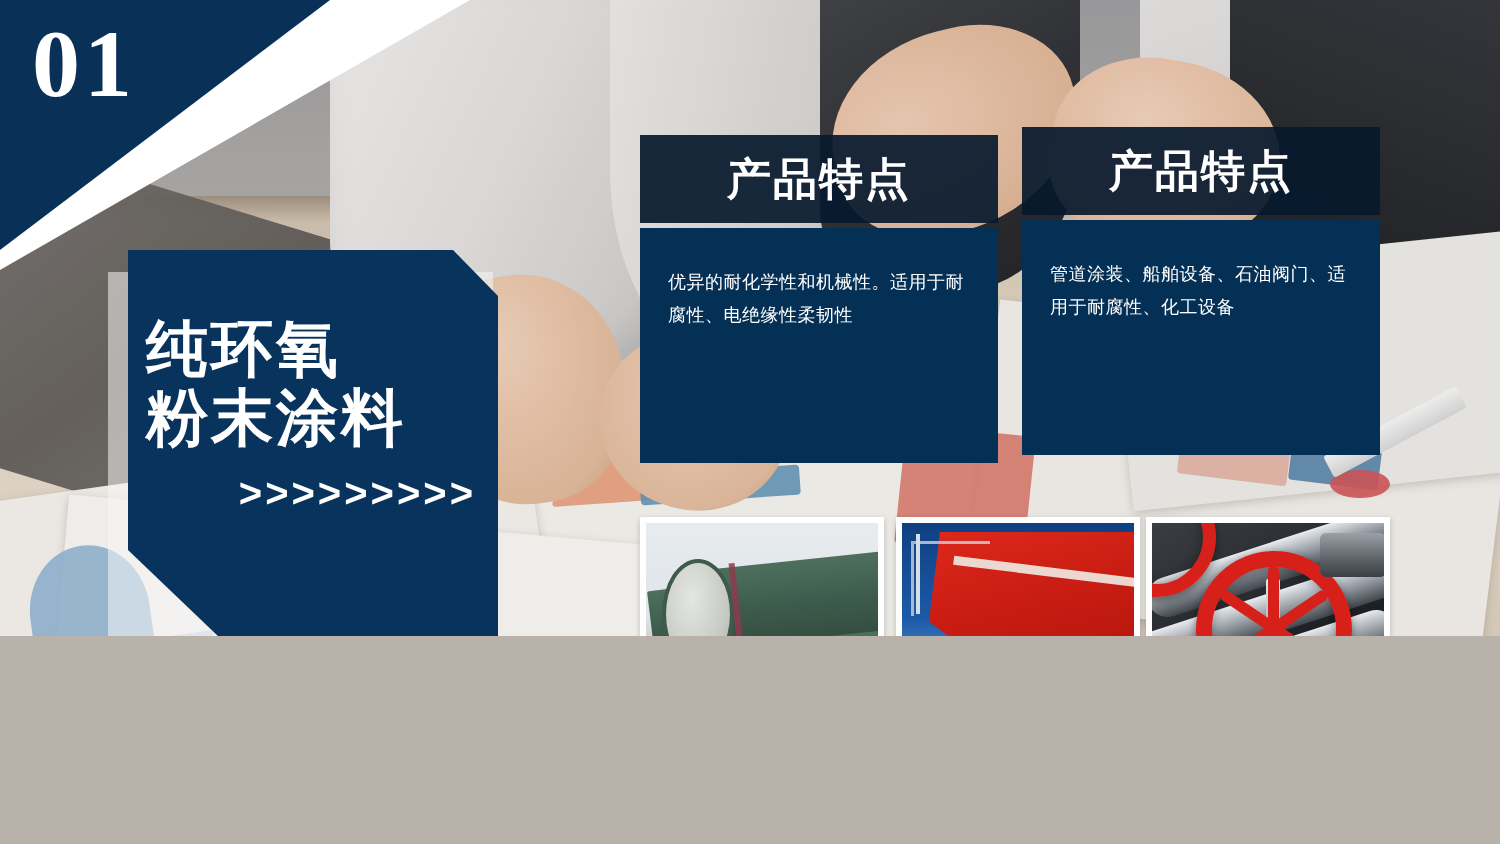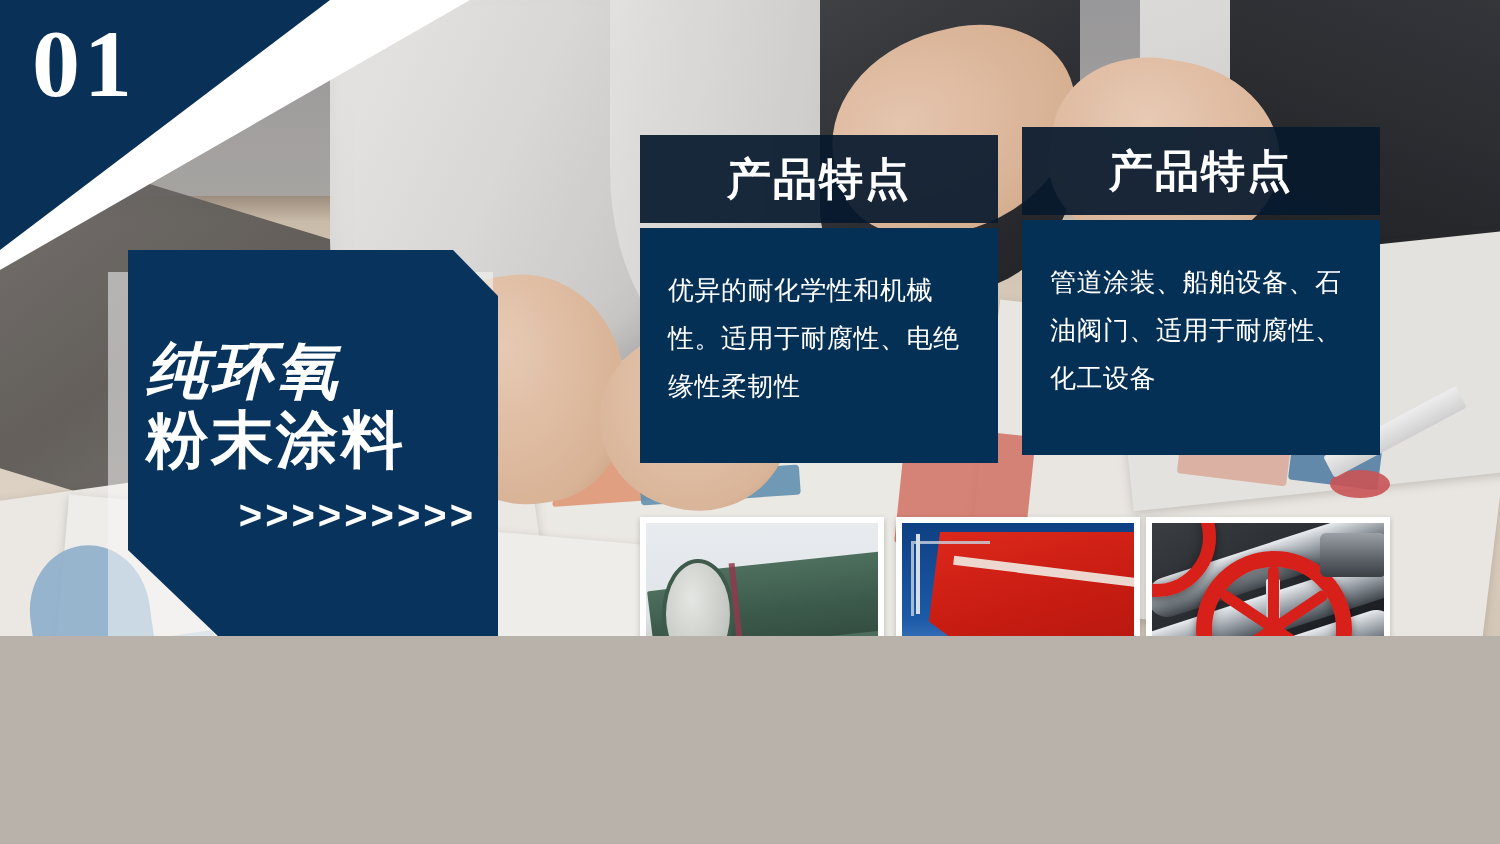--- a/index.html
+++ b/index.html
@@ -134,21 +134,21 @@
   }
   .title-card {
     position:absolute; left:128px; top:250px; width:370px; height:388px;
     background:#08335c;
     clip-path:polygon(0 0, 325px 0, 370px 46px, 370px 388px, 92px 388px, 0 300px);
   }
   .title-line {
     color:#ffffff; font-weight:bold; font-size:62px; line-height:1.12;
     letter-spacing:3px; padding-left:18px;
   }
-  .title-l1 { margin-top:86px;font-style:italic; }
+  .title-l1 { margin-top:64px; }
   .chevrons {
     color:#ffffff; font-weight:bold; font-size:40px;
     letter-spacing:3px; text-align:right; padding-right:22px; margin-top:18px;
     font-family:"Liberation Sans","DejaVu Sans",sans-serif;
   }
 
   
   .panel { position:absolute; width:358px; }
   .panel-left  { left:640px; top:135px; }
   .panel-right { left:1022px; top:127px; }
@@ -157,21 +157,21 @@
     display:flex; align-items:center; justify-content:center;
   }
   .panel-head-txt {
     color:#ffffff; font-weight:bold; font-size:44px; letter-spacing:2px;
   }
   .panel-body {
     margin-top:5px; height:235px; background:#053055;
     padding:38px 28px 0 28px;
   }
   .panel-body-txt {
-    color:#ffffff; font-size:26px; line-height:1.85; letter-spacing:.5px;
+    color:#ffffff; font-size:18px; line-height:1.85; letter-spacing:.5px;
   }
 
   
   .photo {
     position:absolute; top:517px; width:244px; height:233px;
     background:#ffffff; padding:6px; box-shadow:0 2px 6px rgba(0,0,0,.2);
   }
   .photo-1 { left:640px; }
   .photo-2 { left:896px; }
   .photo-3 { left:1146px; }

